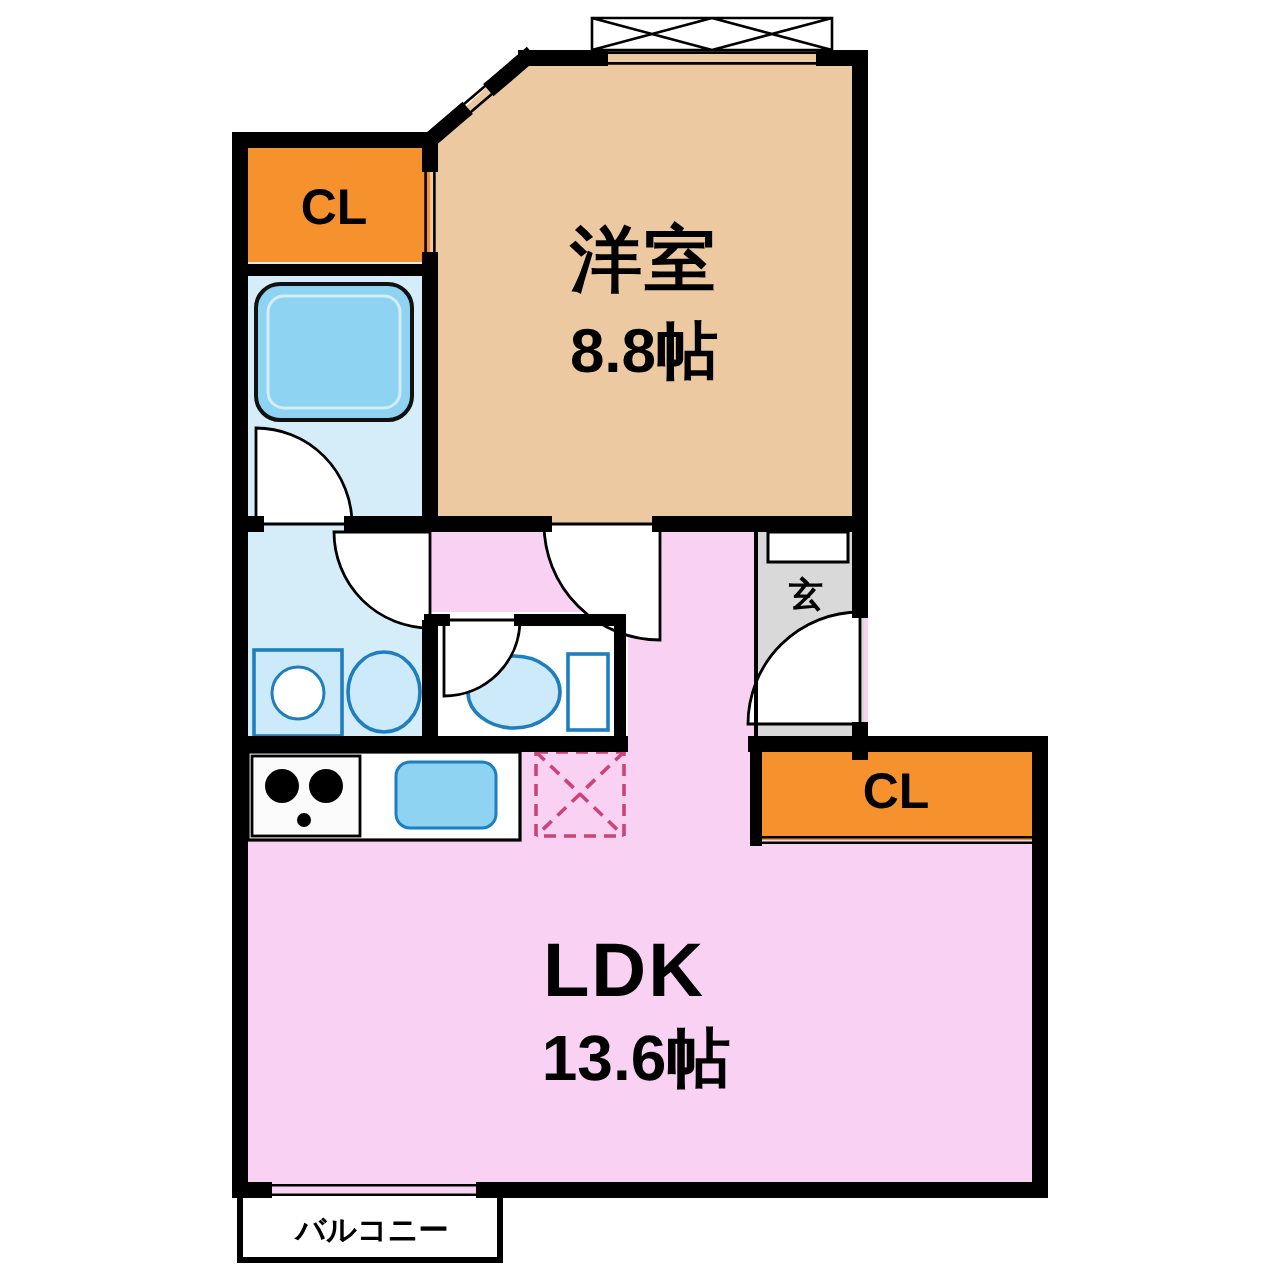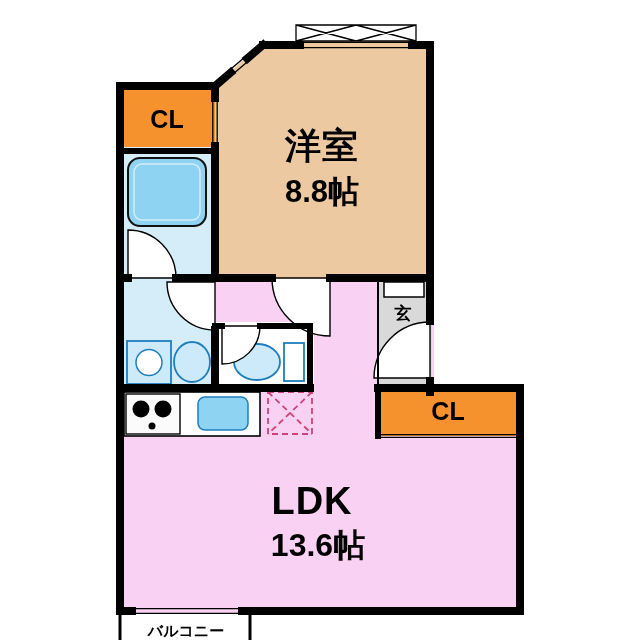--- a/index.html
+++ b/index.html
@@ -1,17 +1,17 @@
 <!DOCTYPE html>
 <html><head>
 <meta charset="utf-8">
 <style>
   html,body{margin:0;padding:0;background:#ffffff;}
   body{width:640px;height:640px;overflow:hidden;}
-  .plan-wrap{width:640px;height:468px;position:relative;margin-top:16px;}
+  .plan-wrap{width:640px;height:468px;position:relative;}
   svg{display:block;}
   text{
     font-family:"Liberation Sans","DejaVu Sans",sans-serif;
     font-weight:600;
     fill:#000;
   }
   .room-label-big{letter-spacing:1px;}
 </style>
 </head>
 <body>

